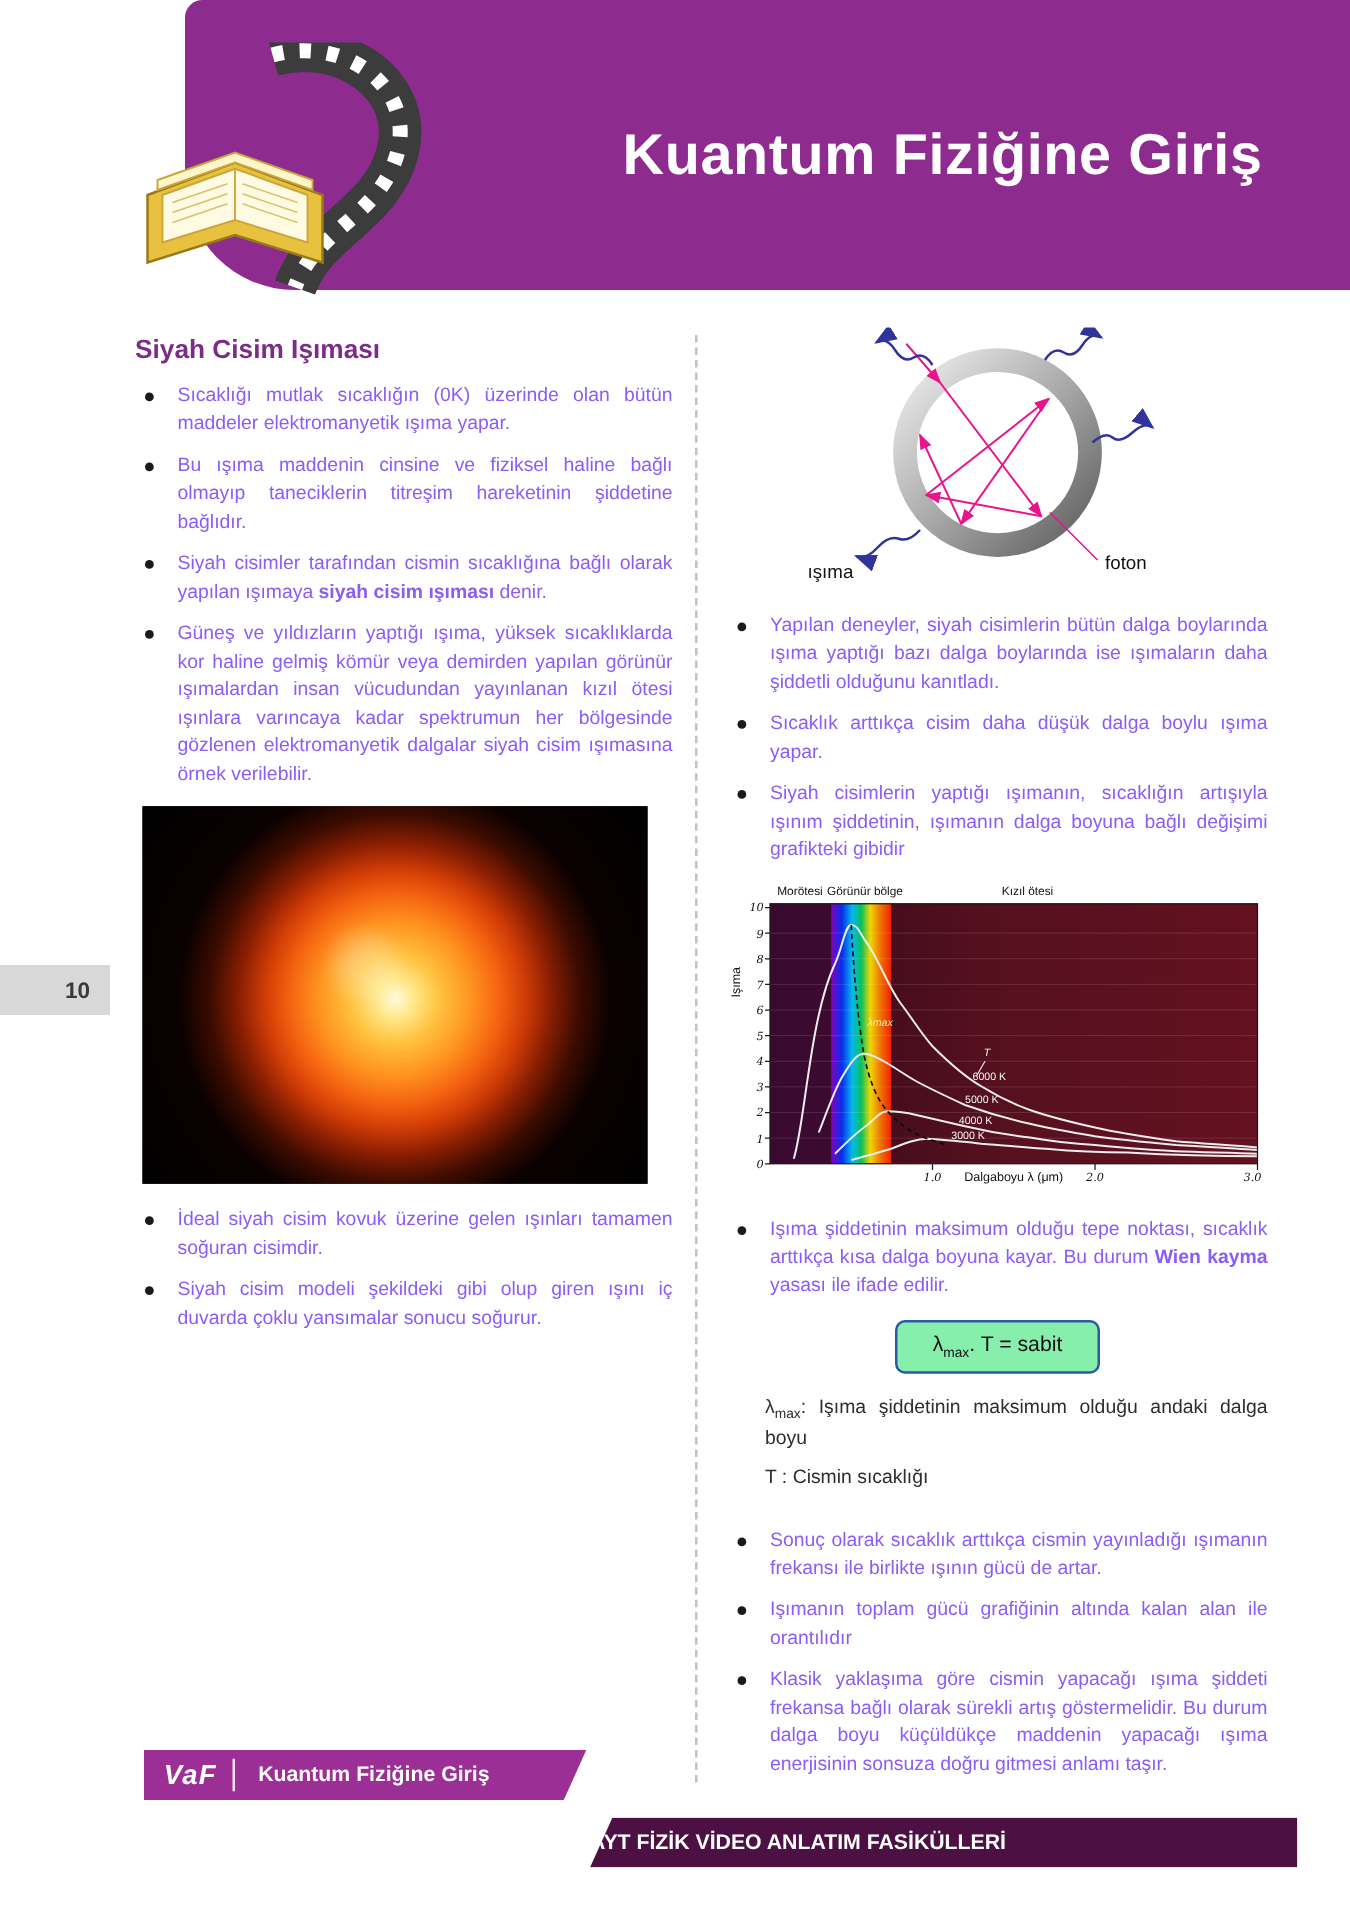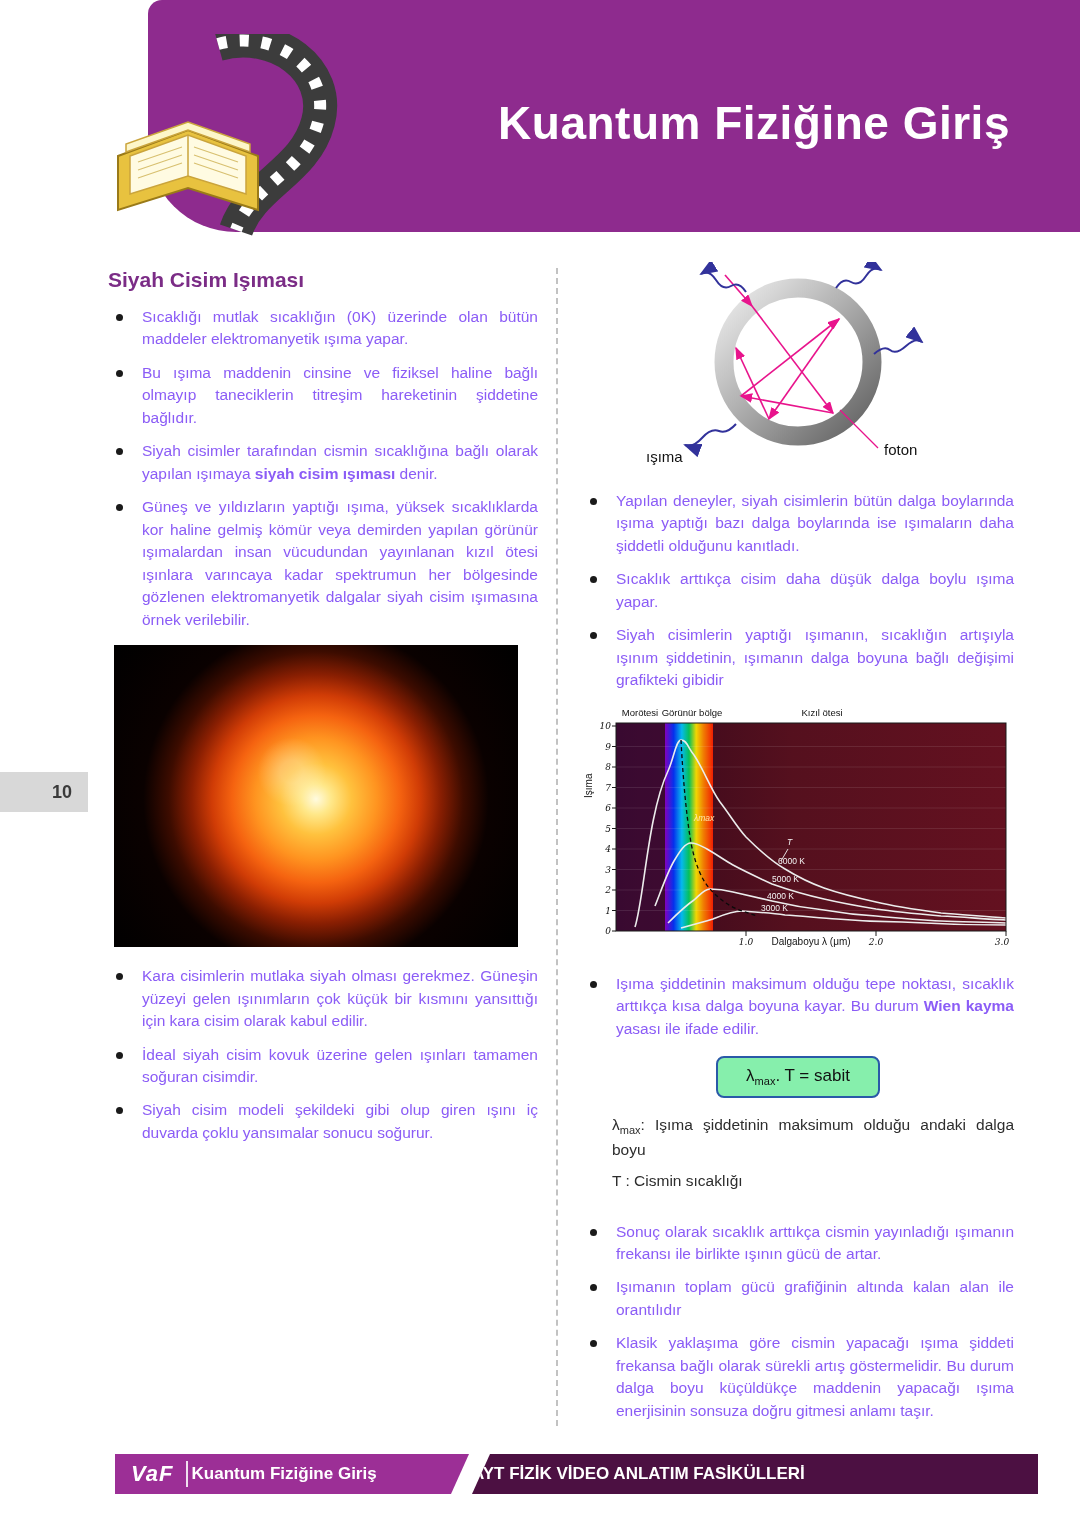--- a/index.html
+++ b/index.html
@@ -34,21 +34,21 @@
   .cavity{display:block;margin:0 auto 14px;}
   .chartbox{display:block;margin:10px 0 14px 0;}
 
   .formula-box{width:fit-content;margin:16px auto 16px;padding:8px 28px;background:#86efac;border:2px solid #2a5aa8;border-radius:8px;font-size:17px;color:#111;}
   .formula-box sub,.defs sub{font-size:11px;}
 
   .defs{font-size:15.5px;line-height:1.45;margin:0 0 28px 0;}
   .def-line{padding-left:30px;text-align:justify;margin-bottom:9px;}
 
   
-  .footer-left{position:absolute;left:115px;top:1454px;width:354px;height:40px;background:#9c2f96;clip-path:polygon(0 0,100% 0,calc(100% - 18px) 100%,0 100%);display:flex;align-items:center;gap:4px;padding-left:16px;box-sizing:border-box;color:#fff;}
+  .footer-left{position:absolute;left:115px;top:1400px;width:354px;height:40px;background:#9c2f96;clip-path:polygon(0 0,100% 0,calc(100% - 18px) 100%,0 100%);display:flex;align-items:center;gap:19px;padding-left:16px;box-sizing:border-box;color:#fff;}
   .vaf-logo{font-style:italic;font-weight:bold;font-size:22px;letter-spacing:1px;border-right:2px solid rgba(255,255,255,.85);padding-right:12px;}
   .footer-left-text{font-weight:bold;font-size:17px;}
   .footer-right{position:absolute;left:472px;top:1454px;width:566px;height:40px;background:#4c1042;clip-path:polygon(18px 0,100% 0,100% 100%,0 100%);display:flex;align-items:center;justify-content:flex-start;padding-right:18px;box-sizing:border-box;color:#fff;font-weight:bold;font-size:17px;}
 
   
   .ch-tick{font-family:"DejaVu Serif",serif;font-style:italic;font-size:9px;fill:#111;}
   .ch-region{font-size:9.5px;fill:#111;}
   .ch-axis{font-size:10px;fill:#111;}
   .ch-temp{font-size:8.5px;fill:#f4f4f4;}
   .ch-ann{font-size:8.5px;fill:#ffe9a8;font-style:italic;}
@@ -85,21 +85,20 @@
   <div class="col-left">
     <div class="section-heading">Siyah Cisim Işıması</div>
     <ul class="bullets">
         <li><span>Sıcaklığı mutlak sıcaklığın (0K) üzerinde olan bütün maddeler elektromanyetik ışıma yapar.</span></li>
         <li><span>Bu ışıma maddenin cinsine ve fiziksel haline bağlı olmayıp taneciklerin titreşim hareketinin şiddetine bağlıdır.</span></li>
         <li><span>Siyah cisimler tarafından cismin sıcaklığına bağlı olarak yapılan ışımaya </span><b>siyah cisim ışıması</b><span> denir.</span></li>
         <li><span>Güneş ve yıldızların yaptığı ışıma, yüksek sıcaklıklarda kor haline gelmiş kömür veya demirden yapılan görünür ışımalardan insan vücudundan yayınlanan kızıl ötesi ışınlara varıncaya kadar spektrumun her bölgesinde gözlenen elektromanyetik dalgalar siyah cisim ışımasına örnek verilebilir.</span></li>
       </ul>
     <div class="sun"></div>
     <ul class="bullets">
-        <li><span>Kara cisimlerin mutlaka siyah olması gerekmez. Güneşin yüzeyi gelen ışınımların çok küçük bir kısmını yansıttığı için kara cisim olarak kabul edilir.</span></li>
         <li><span>İdeal siyah cisim kovuk üzerine gelen ışınları tamamen soğuran cisimdir.</span></li>
         <li><span>Siyah cisim modeli şekildeki gibi olup giren ışını iç duvarda çoklu yansımalar sonucu soğurur.</span></li>
       </ul>
   </div>
 
   <div class="col-right">
 
     <svg class="cavity" width="432" height="214" viewBox="0 0 432 214">
       <defs>
         <linearGradient id="ringGrad" x1="0" y1="0" x2="1" y2="1">

